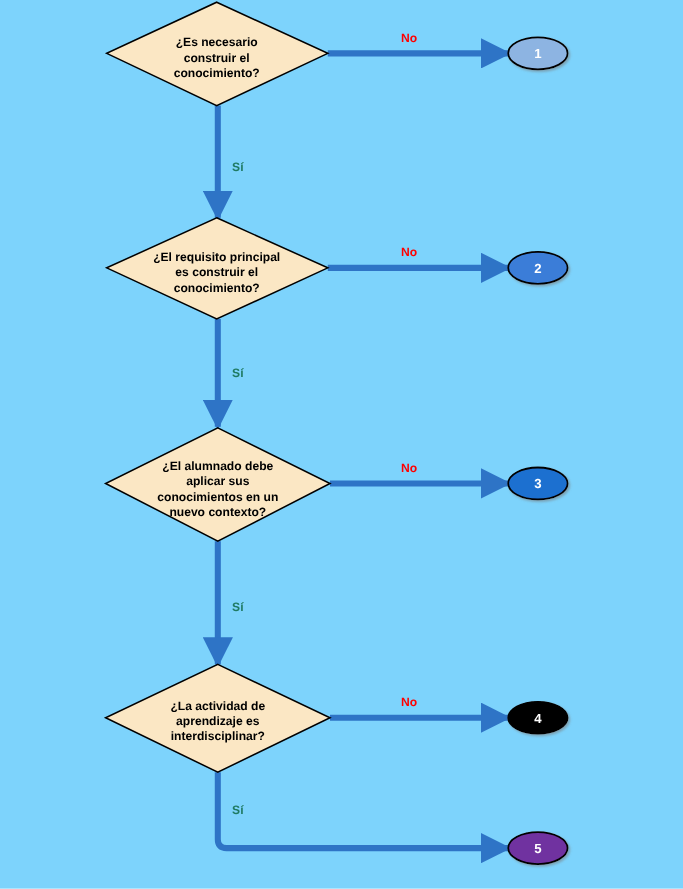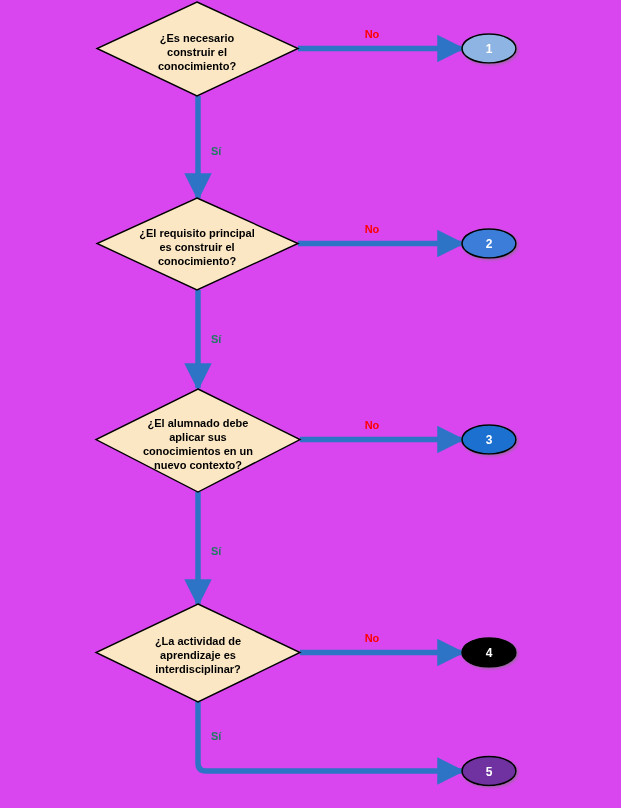--- a/index.html
+++ b/index.html
@@ -10,21 +10,21 @@
   body {
     width: 621px;
     height: 808px;
     font-family: "Liberation Sans", sans-serif;
     overflow: hidden;
   }
   #flow-root {
     position: relative;
     width: 621px;
     height: 808px;
-    background: #d946ef;
+    background: #7dd3fc;
   }
   svg.flow-canvas {
     position: absolute;
     top: 0;
     left: 0;
     width: 621px;
     height: 808px;
   }
   .diamond-text {
     font-family: "Liberation Sans", sans-serif;

